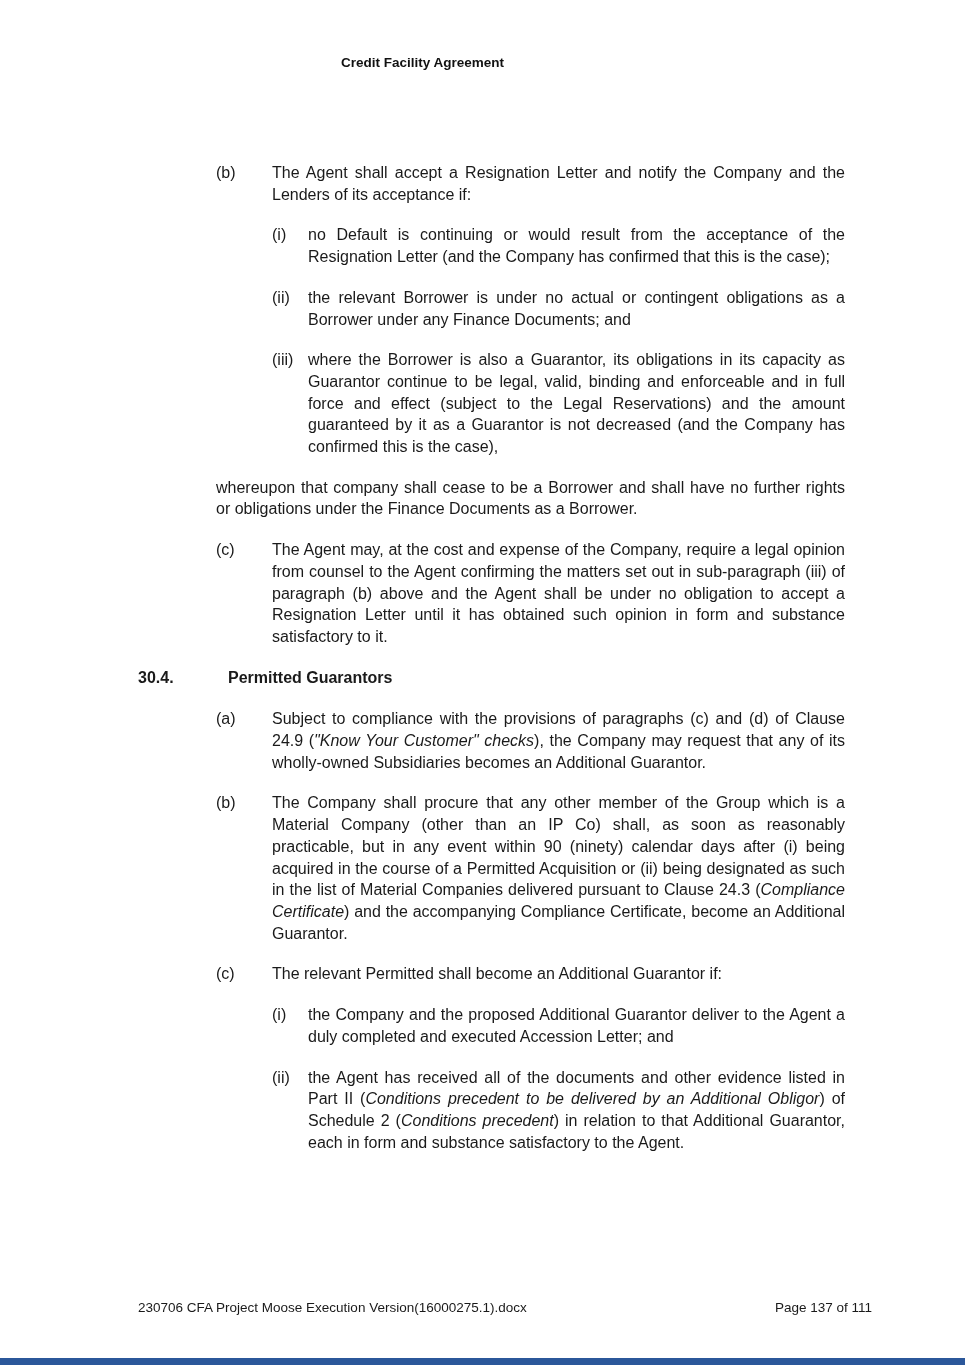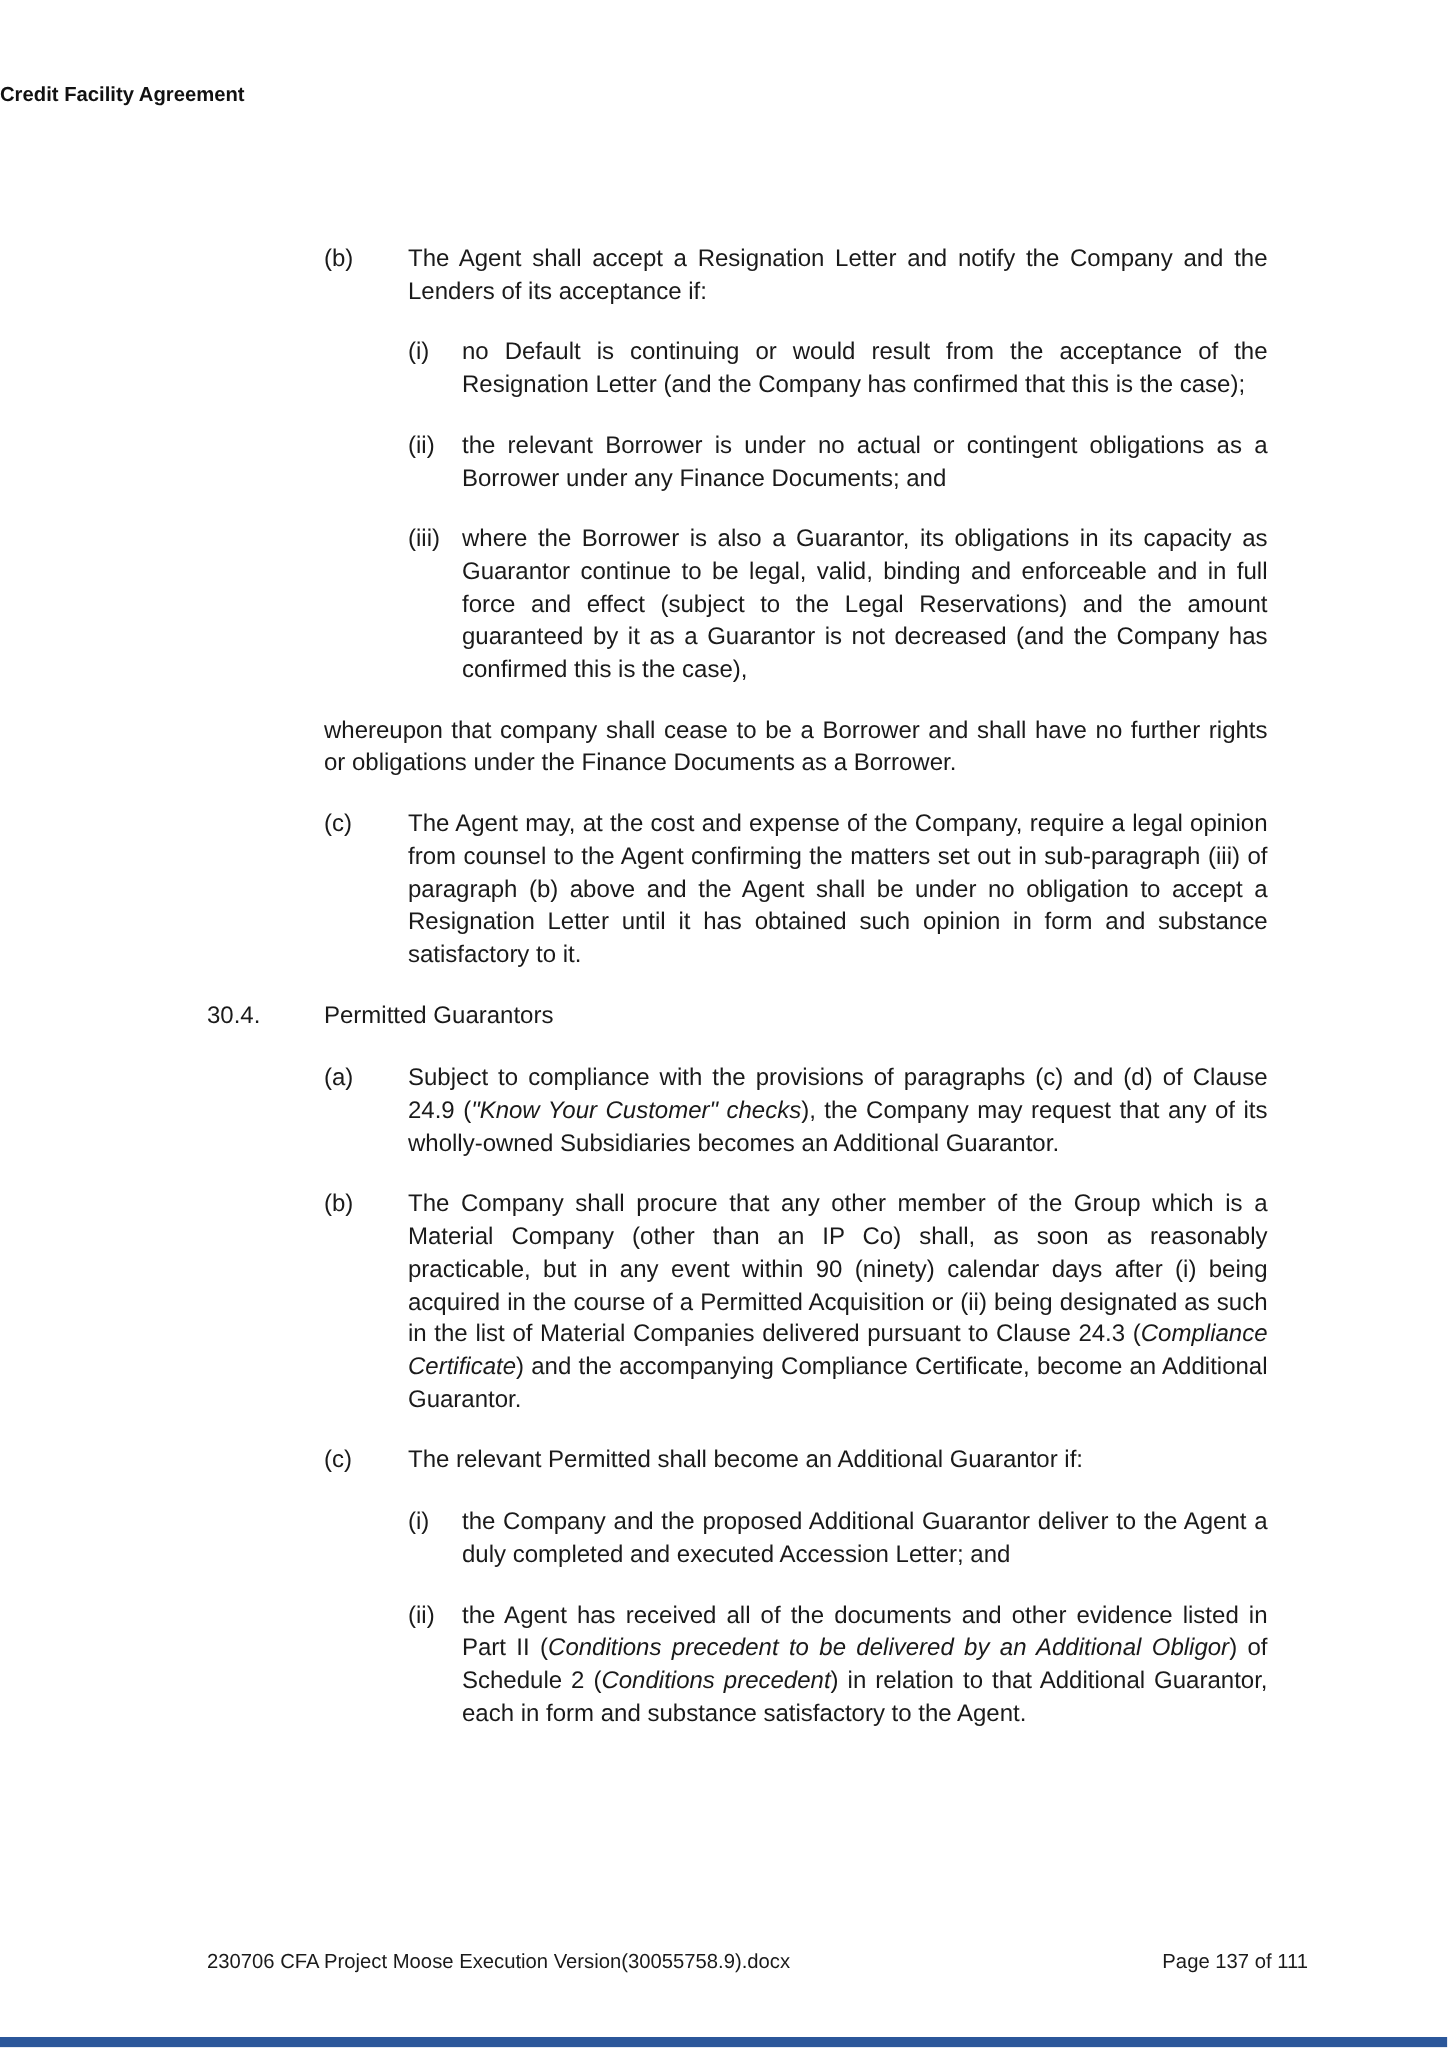--- a/index.html
+++ b/index.html
@@ -12,21 +12,21 @@
     font-family: "Liberation Sans", sans-serif;
     color: #1a1a1a;
     overflow: hidden;
     margin: 0 auto;
   }
   .header {
     position: absolute;
     top: 55px;
     left: 0;
     right: 120px;
-    text-align: left;
+    text-align: center;
     font-size: 13.5px;
     font-weight: bold;
     color: #111;
   }
   .content {
     position: absolute;
     top: 162px;
     left: 138px;
     width: 707px;
     font-size: 16px;
@@ -38,23 +38,24 @@
   .para.l1 .lbl { flex: 0 0 56px; }
   .para.l2 { margin-left: 134px; }
   .para.l2 .lbl { flex: 0 0 36px; }
   .cont {
     margin-left: 78px;
     margin-bottom: 19px;
     text-align: justify;
   }
   .heading {
     display: flex;
-    font-weight: normal;
+    font-weight: bold;
     margin-top: 19px;
     margin-bottom: 20px;
+    gap: 12px;
   }
   .heading .num { flex: 0 0 78px; }
   em { font-style: italic; }
   .footer {
     position: absolute;
     top: 1300px;
     left: 138px;
     right: 93px;
     display: flex;
     justify-content: space-between;
@@ -133,19 +134,19 @@
     </div>
 
     <div class="para l2">
       <span class="lbl">(ii)</span>
       <span class="txt"><span>the Agent has received all of the documents and other evidence listed in Part II (</span><em>Conditions precedent to be delivered by an Additional Obligor</em><span>) of Schedule 2 (</span><em>Conditions precedent</em><span>) in relation to that Additional Guarantor, each in form and substance satisfactory to the Agent.</span></span>
     </div>
 
   </div>
 
   <div class="footer">
-    <span>230706 CFA Project Moose Execution Version(30055758.9).docx</span>
+    <span>230706 CFA Project Moose Execution Version(16000275.1).docx</span>
     <span>Page 137 of 111</span>
   </div>
 
   <div class="bottom-bar" style="background: rgb(43, 87, 154);"></div>
 
 </div>
 
 </body></html>

